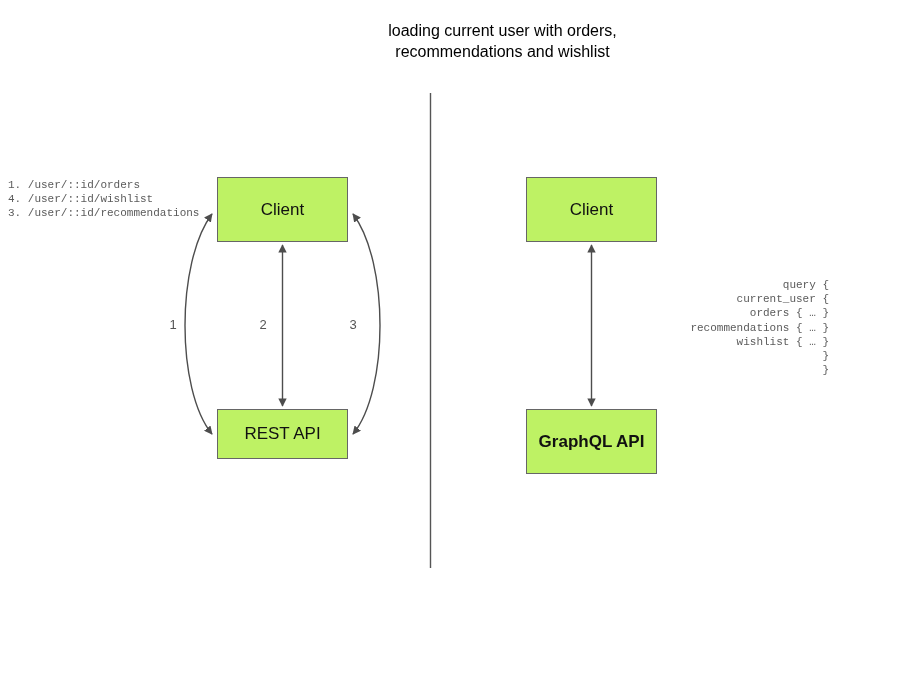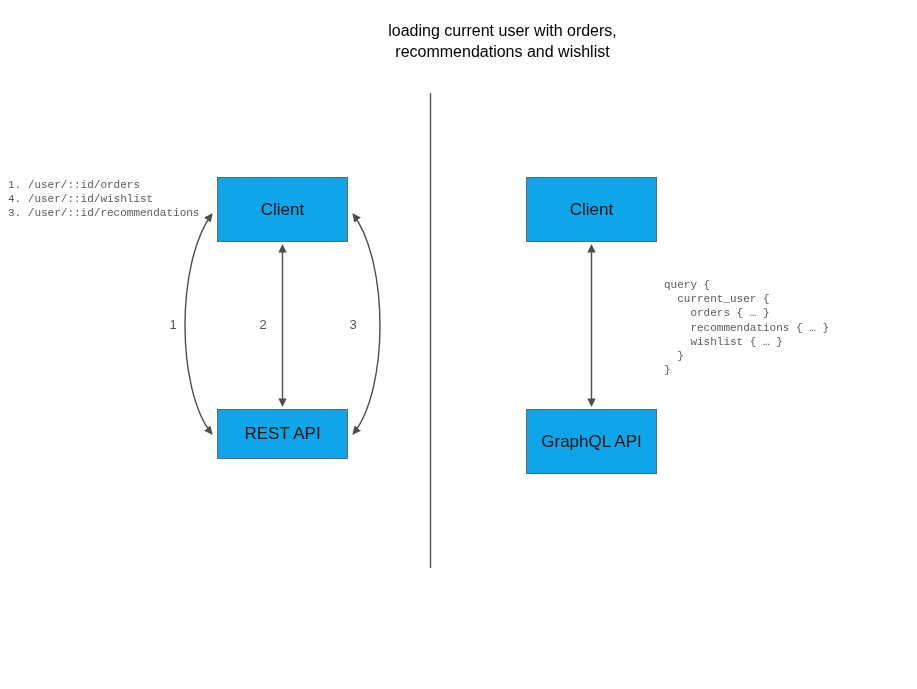--- a/index.html
+++ b/index.html
@@ -30,33 +30,33 @@
     text-align: center;
     font-size: 16px;
     line-height: 21px;
     color: #000000;
     white-space: pre-line;
     padding-left: 44px;
   }
   .node-box {
     position: absolute;
     box-sizing: border-box;
-    background: #0ea5e9;
+    background: #bef264;
     border: 1.4px solid #666666;
     display: flex;
     align-items: center;
     justify-content: center;
     font-size: 17px;
     color: #111111;
     text-align: center;
   }
   #box-rest-client  { left: 217px; top: 177px; width: 131px; height: 65px; }
   #box-rest-api     { left: 217px; top: 409px; width: 131px; height: 50px; }
   #box-gql-client   { left: 526px; top: 177px; width: 131px; height: 65px; }
-  #box-gql-api      { left: 526px; top: 409px; width: 131px; height: 65px; }
+  #box-gql-api      { left: 526px; top: 409px; width: 131px; height: 65px; font-weight: bold; }
 
   .edge-label {
     position: absolute;
     font-size: 13px;
     color: #555555;
     text-align: center;
     width: 24px;
   }
   #edge-label-1 { left: 161px; top: 317px; }
   #edge-label-2 { left: 251px; top: 317px; }
@@ -64,21 +64,21 @@
 
   .code-block {
     position: absolute;
     font-family: "Liberation Mono", monospace;
     font-size: 11px;
     line-height: 14.2px;
     color: #5b5b5b;
     white-space: pre;
   }
   #rest-endpoints { left: 8px; top: 178px; }
-  #graphql-query  { left: 664px; top: 278px; }
+  #graphql-query  { left: 664px; top: 278px; text-align: right; }
 </style>
 </head>
 <body>
 
 <svg id="canvas" viewBox="0 0 917 689">
   <defs>
     <marker id="arrowEnd" viewBox="0 0 10 10" refX="9" refY="5" markerWidth="6" markerHeight="6" orient="auto-start-reverse">
       <path d="M 0 0 L 10 5 L 0 10 z" fill="#4d4d4d"></path>
     </marker>
     <marker id="arrowStart" viewBox="0 0 10 10" refX="9" refY="5" markerWidth="6" markerHeight="6" orient="auto-start-reverse">

